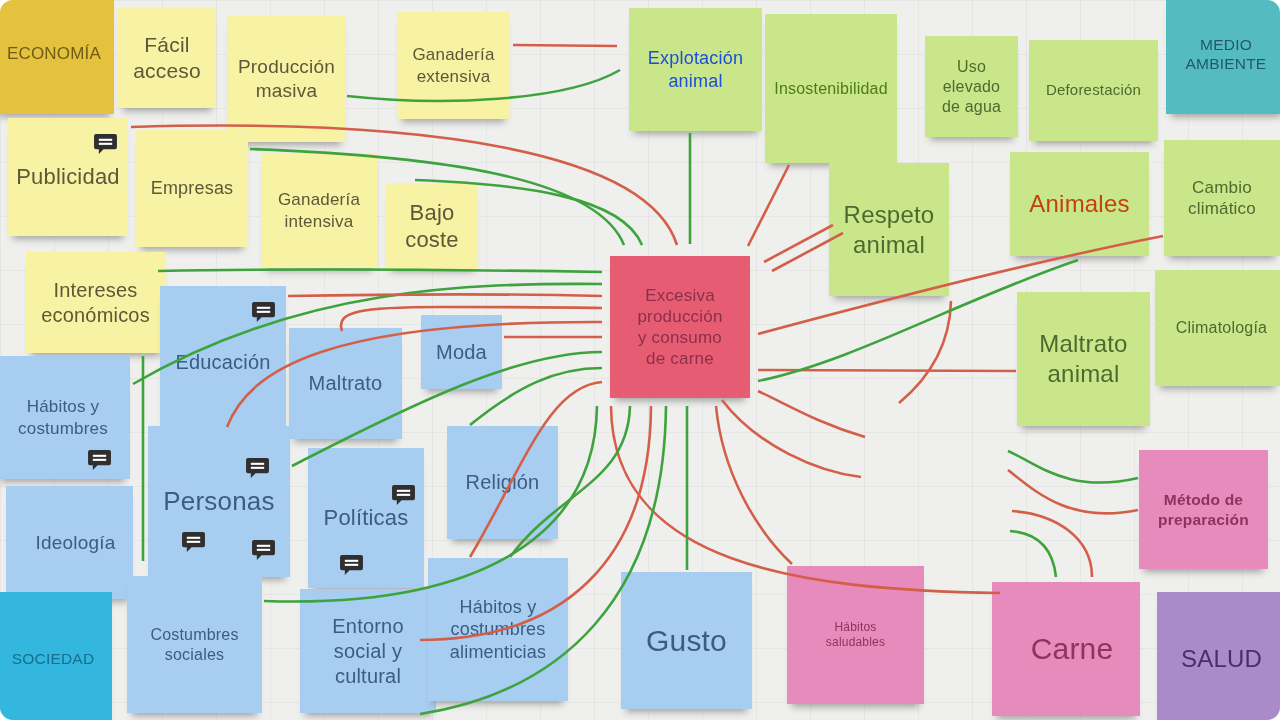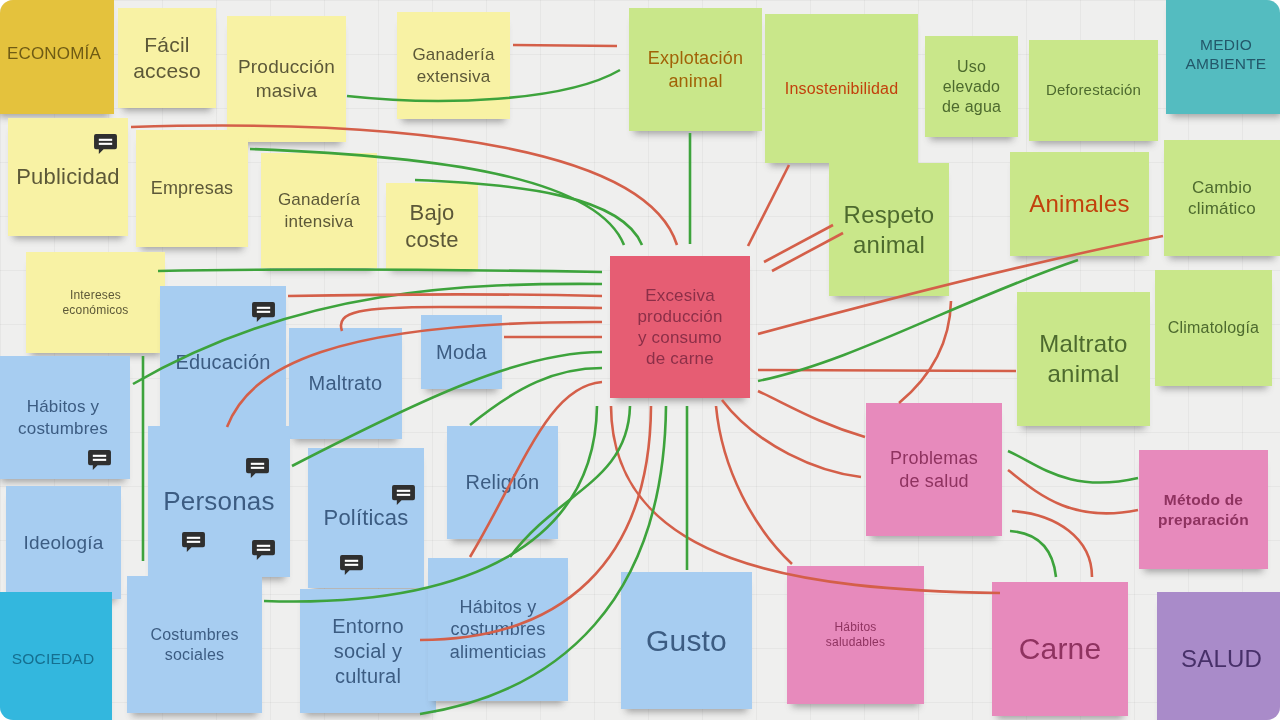--- a/index.html
+++ b/index.html
@@ -46,57 +46,57 @@
       <div class="note" style="left: 8px; top: 118px; width: 120px; height: 118px; font-size: 22px; background: rgb(248, 242, 164); color: rgb(92, 88, 56);"><span>Publicidad</span><span class="cicon" style="left: 82px; top: 12px;"><svg viewBox="0 0 24 22">
             <path fill="#2f2f2f" d="M2 0h20a2 2 0 0 1 2 2v12a2 2 0 0 1-2 2H10l-5 5v-5H2a2 2 0 0 1-2-2V2a2 2 0 0 1 2-2z"></path>
             <rect x="5" y="5" width="14" height="2.2" fill="#fff"></rect>
             <rect x="5" y="9.2" width="14" height="2.2" fill="#fff"></rect>
           </svg></span></div>
       <div class="note" style="left: 136px; top: 130px; width: 112px; height: 117px; font-size: 18px; background: rgb(248, 242, 164); color: rgb(92, 88, 56);"><span>Empresas</span></div>
       <div class="note" style="left: 261px; top: 153px; width: 116px; height: 115px; font-size: 17px; background: rgb(248, 242, 164); color: rgb(92, 88, 56);"><span>Ganadería
 intensiva</span></div>
       <div class="note" style="left: 386px; top: 183px; width: 92px; height: 86px; font-size: 22px; background: rgb(248, 242, 164); color: rgb(92, 88, 56);"><span>Bajo
 coste</span></div>
-      <div class="note" style="left: 26px; top: 252px; width: 139px; height: 101px; font-size: 12px; background: rgb(248, 242, 164); color: rgb(92, 88, 56);"><span>Intereses
+      <div class="note" style="left: 26px; top: 252px; width: 139px; height: 101px; font-size: 20px; background: rgb(248, 242, 164); color: rgb(92, 88, 56);"><span>Intereses
 económicos</span></div>
-      <div class="note" style="left: 629px; top: 8px; width: 133px; height: 123px; font-size: 18px; background: rgb(201, 231, 138); color: #a16207;"><span>Explotación
+      <div class="note" style="left: 629px; top: 8px; width: 133px; height: 123px; font-size: 18px; background: rgb(201, 231, 138); color: #1d4ed8;"><span>Explotación
 animal</span></div>
-      <div class="note" style="left: 765px; top: 14px; width: 153px; height: 149px; font-size: 16px; background: rgb(201, 231, 138); color: #c2410c;"><span>Insostenibilidad</span></div>
+      <div class="note" style="left: 765px; top: 14px; width: 132px; height: 149px; font-size: 16px; background: rgb(201, 231, 138); color: #4d7c0f;"><span>Insostenibilidad</span></div>
       <div class="note" style="left: 925px; top: 36px; width: 93px; height: 101px; font-size: 16px; background: rgb(201, 231, 138); color: rgb(77, 106, 46);"><span>Uso
 elevado
 de agua</span></div>
       <div class="note" style="left: 1029px; top: 40px; width: 129px; height: 101px; font-size: 15px; background: rgb(201, 231, 138); color: rgb(77, 106, 46);"><span>Deforestación</span></div>
       <div class="note" style="left: 1166px; top: -6px; width: 120px; height: 120px; font-size: 15.5px; background: rgb(84, 188, 192); color: rgb(35, 88, 106);"><span>MEDIO
 AMBIENTE</span></div>
       <div class="note" style="left: 829px; top: 163px; width: 120px; height: 133px; font-size: 24px; background: rgb(201, 231, 138); color: rgb(77, 106, 46);"><span>Respeto
 animal</span></div>
       <div class="note" style="left: 1010px; top: 152px; width: 139px; height: 104px; font-size: 24px; background: rgb(201, 231, 138); color: #c2410c;"><span>Animales</span></div>
       <div class="note" style="left: 1164px; top: 140px; width: 116px; height: 116px; font-size: 17px; background: rgb(201, 231, 138); color: rgb(77, 106, 46);"><span>Cambio
 climático</span></div>
       <div class="note" style="left: 1017px; top: 292px; width: 133px; height: 134px; font-size: 24px; background: rgb(201, 231, 138); color: rgb(77, 106, 46);"><span>Maltrato
 animal</span></div>
-      <div class="note" style="left: 1155px; top: 270px; width: 117px; height: 116px; font-size: 16px; background: rgb(201, 231, 138); color: rgb(77, 106, 46);"><span>Climatología</span></div>
+      <div class="note" style="left: 1155px; top: 270px; width: 117px; height: 116px; font-size: 16px; background: rgb(201, 231, 138); color: rgb(77, 106, 46); padding-left: 8px;"><span>Climatología</span></div>
       <div class="note" style="left: 610px; top: 256px; width: 140px; height: 142px; font-size: 17px; background: rgb(230, 93, 115); color: rgb(140, 47, 72);"><span>Excesiva
 producción
 y consumo
 de carne</span></div>
       <div class="note" style="left: 160px; top: 286px; width: 126px; height: 152px; font-size: 20px; background: rgb(167, 205, 241); color: rgb(60, 92, 130);"><span>Educación</span><span class="cicon" style="left: 88px; top: 12px;"><svg viewBox="0 0 24 22">
             <path fill="#2f2f2f" d="M2 0h20a2 2 0 0 1 2 2v12a2 2 0 0 1-2 2H10l-5 5v-5H2a2 2 0 0 1-2-2V2a2 2 0 0 1 2-2z"></path>
             <rect x="5" y="5" width="14" height="2.2" fill="#fff"></rect>
             <rect x="5" y="9.2" width="14" height="2.2" fill="#fff"></rect>
           </svg></span></div>
       <div class="note" style="left: 289px; top: 328px; width: 113px; height: 111px; font-size: 20px; background: rgb(167, 205, 241); color: rgb(60, 92, 130);"><span>Maltrato</span></div>
       <div class="note" style="left: 421px; top: 315px; width: 81px; height: 74px; font-size: 20px; background: rgb(167, 205, 241); color: rgb(60, 92, 130);"><span>Moda</span></div>
       <div class="note" style="left: -4px; top: 356px; width: 134px; height: 123px; font-size: 17px; background: rgb(167, 205, 241); color: rgb(60, 92, 130);"><span>Hábitos y
 costumbres</span><span class="cicon" style="left: 88px; top: 90px;"><svg viewBox="0 0 24 22">
             <path fill="#2f2f2f" d="M2 0h20a2 2 0 0 1 2 2v12a2 2 0 0 1-2 2H10l-5 5v-5H2a2 2 0 0 1-2-2V2a2 2 0 0 1 2-2z"></path>
             <rect x="5" y="5" width="14" height="2.2" fill="#fff"></rect>
             <rect x="5" y="9.2" width="14" height="2.2" fill="#fff"></rect>
           </svg></span></div>
-      <div class="note" style="left: 6px; top: 486px; width: 115px; height: 113px; font-size: 19px; background: rgb(167, 205, 241); color: rgb(60, 92, 130);"><span>Ideología</span></div>
+      <div class="note" style="left: 6px; top: 486px; width: 115px; height: 113px; font-size: 19px; background: rgb(167, 205, 241); color: rgb(60, 92, 130); padding-left: 12px;"><span>Ideología</span></div>
       <div class="note" style="left: 148px; top: 426px; width: 142px; height: 151px; font-size: 26px; background: rgb(167, 205, 241); color: rgb(60, 92, 130);"><span>Personas</span><span class="cicon" style="left: 94px; top: 28px;"><svg viewBox="0 0 24 22">
             <path fill="#2f2f2f" d="M2 0h20a2 2 0 0 1 2 2v12a2 2 0 0 1-2 2H10l-5 5v-5H2a2 2 0 0 1-2-2V2a2 2 0 0 1 2-2z"></path>
             <rect x="5" y="5" width="14" height="2.2" fill="#fff"></rect>
             <rect x="5" y="9.2" width="14" height="2.2" fill="#fff"></rect>
           </svg></span><span class="cicon" style="left: 30px; top: 102px;"><svg viewBox="0 0 24 22">
             <path fill="#2f2f2f" d="M2 0h20a2 2 0 0 1 2 2v12a2 2 0 0 1-2 2H10l-5 5v-5H2a2 2 0 0 1-2-2V2a2 2 0 0 1 2-2z"></path>
             <rect x="5" y="5" width="14" height="2.2" fill="#fff"></rect>
             <rect x="5" y="9.2" width="14" height="2.2" fill="#fff"></rect>
           </svg></span><span class="cicon" style="left: 100px; top: 110px;"><svg viewBox="0 0 24 22">
             <path fill="#2f2f2f" d="M2 0h20a2 2 0 0 1 2 2v12a2 2 0 0 1-2 2H10l-5 5v-5H2a2 2 0 0 1-2-2V2a2 2 0 0 1 2-2z"></path>
@@ -116,27 +116,25 @@
       <div class="note" style="left: 300px; top: 589px; width: 136px; height: 124px; font-size: 20px; background: rgb(167, 205, 241); color: rgb(60, 92, 130);"><span>Entorno
 social y
 cultural</span></div>
       <div class="note" style="left: 428px; top: 558px; width: 140px; height: 143px; font-size: 18px; background: rgb(167, 205, 241); color: rgb(60, 92, 130);"><span>Hábitos y
 costumbres
 alimenticias</span></div>
       <div class="note" style="left: 127px; top: 576px; width: 135px; height: 137px; font-size: 16px; background: rgb(167, 205, 241); color: rgb(60, 92, 130);"><span>Costumbres
 sociales</span></div>
       <div class="note" style="left: 621px; top: 572px; width: 131px; height: 137px; font-size: 30px; background: rgb(167, 205, 241); color: rgb(60, 92, 130);"><span>Gusto</span></div>
       <div class="note" style="left: -6px; top: 592px; width: 118px; height: 134px; font-size: 15.5px; background: rgb(51, 183, 222); color: rgb(21, 111, 144);"><span>SOCIEDAD</span></div>
-      <div class="note" style="left: 866px; top: 403px; width: 136px; height: 133px; font-size: 18px; background: rgb(231, 138, 188); color: rgb(143, 51, 96);"><span>Problemas
-de salud</span></div>
       <div class="note" style="left: 1139px; top: 450px; width: 129px; height: 119px; font-size: 15.5px; background: rgb(231, 138, 188); color: rgb(143, 51, 96); font-weight: bold;"><span>Método de
 preparación</span></div>
       <div class="note" style="left: 787px; top: 566px; width: 137px; height: 138px; font-size: 12px; background: rgb(231, 138, 188); color: rgb(143, 51, 96);"><span>Hábitos
 saludables</span></div>
-      <div class="note" style="left: 992px; top: 582px; width: 136px; height: 134px; font-size: 30px; background: rgb(231, 138, 188); color: rgb(143, 51, 96);"><span>Carne</span></div>
+      <div class="note" style="left: 992px; top: 582px; width: 136px; height: 134px; font-size: 30px; background: rgb(231, 138, 188); color: rgb(143, 51, 96); padding-left: 12px;"><span>Carne</span></div>
       <div class="note" style="left: 1157px; top: 592px; width: 129px; height: 134px; font-size: 24px; background: rgb(169, 139, 201); color: rgb(71, 48, 105);"><span>SALUD</span></div>
       <svg id="arrows" width="1280" height="720" viewBox="0 0 1280 720">
       <defs>
         <marker id="ah-red" markerWidth="4.6" markerHeight="4.6" refX="6.6" refY="4" orient="auto">
           <path d="M0,0 L8,4 L0,8 Z" fill="#d45f49"></path>
         </marker>
         <marker id="ah-green" markerWidth="4.6" markerHeight="4.6" refX="6.6" refY="4" orient="auto">
           <path d="M0,0 L8,4 L0,8 Z" fill="#3da33c"></path>
         </marker>
       </defs>

